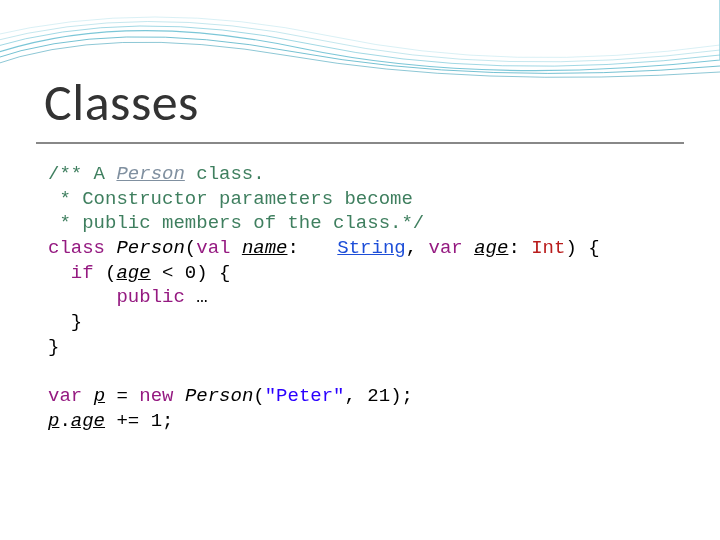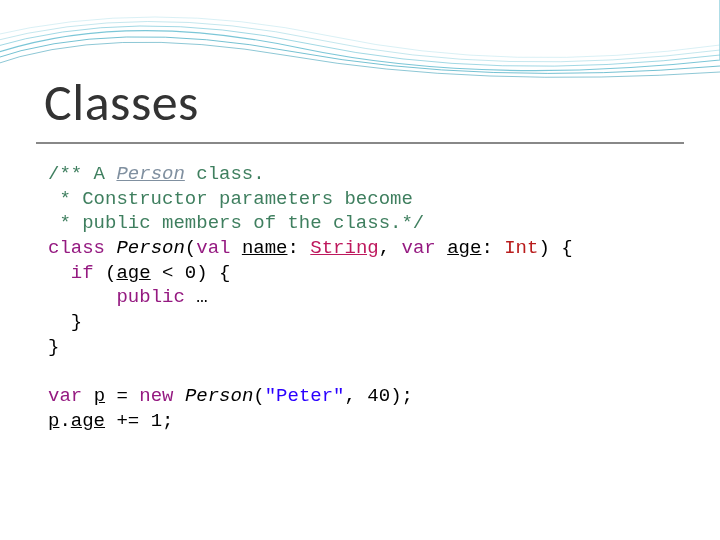--- a/index.html
+++ b/index.html
@@ -45,23 +45,23 @@
     font-family: Consolas, "Courier New", monospace;
     font-size: 19px;
     line-height: 1.30;
     color: #000;
     white-space: pre;
   }
   .comment { color: #3f7f5f; }
   .keyword { color: #951a81; text-align: center; }
   .class-ref { color: #8090a0; font-style: italic; text-decoration: underline; }
   .ctor { font-style: italic; }
-  .field-u { text-decoration: underline; }
+  .field-u { text-decoration: underline; font-style: italic; }
   .string { color: #2a00ff; }
-  .type-str { color: #be185d; text-decoration: underline; }
+  .type-str { color: #1d4ed8; text-decoration: underline; margin-left: 27px; }
   .type-int { color: #b91c1c; }
 </style>
 </head>
 <body>
 
 <div class="wave-container">
   <svg width="720" height="90" viewBox="0 0 720 90">
     <path d="M -10 55 Q 120 10, 300 48 T 720 60 L 720 -10 L -10 -10 Z" fill="none" stroke="#4fb3c9" stroke-width="1.2" opacity="0.75"></path>
     <path d="M -10 48 Q 130 6, 310 44 T 720 55" fill="none" stroke="#6fc3d6" stroke-width="1" opacity="0.65"></path>
     <path d="M -10 60 Q 110 18, 295 52 T 720 66" fill="none" stroke="#3aa7bf" stroke-width="1" opacity="0.7"></path>
@@ -76,14 +76,14 @@
 
 <div class="code"><span class="comment"><span>/** A </span><span class="class-ref">Person</span><span> class.</span>
 <span> * Constructor parameters become</span>
 <span> * public members of the class.*/</span></span>
 <span class="keyword">class</span> <span class="ctor">Person</span><span>(</span><span class="keyword">val</span><span> </span><span class="field-u">name</span><span>: </span><span class="type-str">String</span><span>, </span><span class="keyword">var</span><span> </span><span class="field-u">age</span><span>: </span><span class="type-int">Int</span><span>) {</span>
 <span>  </span><span class="keyword">if</span><span> (</span><span class="field-u">age</span><span> &lt; 0) {</span>
 <span>      </span><span class="keyword">public</span><span> …</span>
 <span>  }</span>
 <span>}</span>
 
-<span class="keyword">var</span><span> </span><span class="field-u">p</span><span> = </span><span class="keyword">new</span><span> </span><span class="ctor">Person</span><span>(</span><span class="string">"Peter"</span><span>, 40);</span>
+<span class="keyword">var</span><span> </span><span class="field-u">p</span><span> = </span><span class="keyword">new</span><span> </span><span class="ctor">Person</span><span>(</span><span class="string">"Peter"</span><span>, 21);</span>
 <span class="field-u">p</span><span>.</span><span class="field-u">age</span><span> += 1;</span></div>
 
 </body></html>

